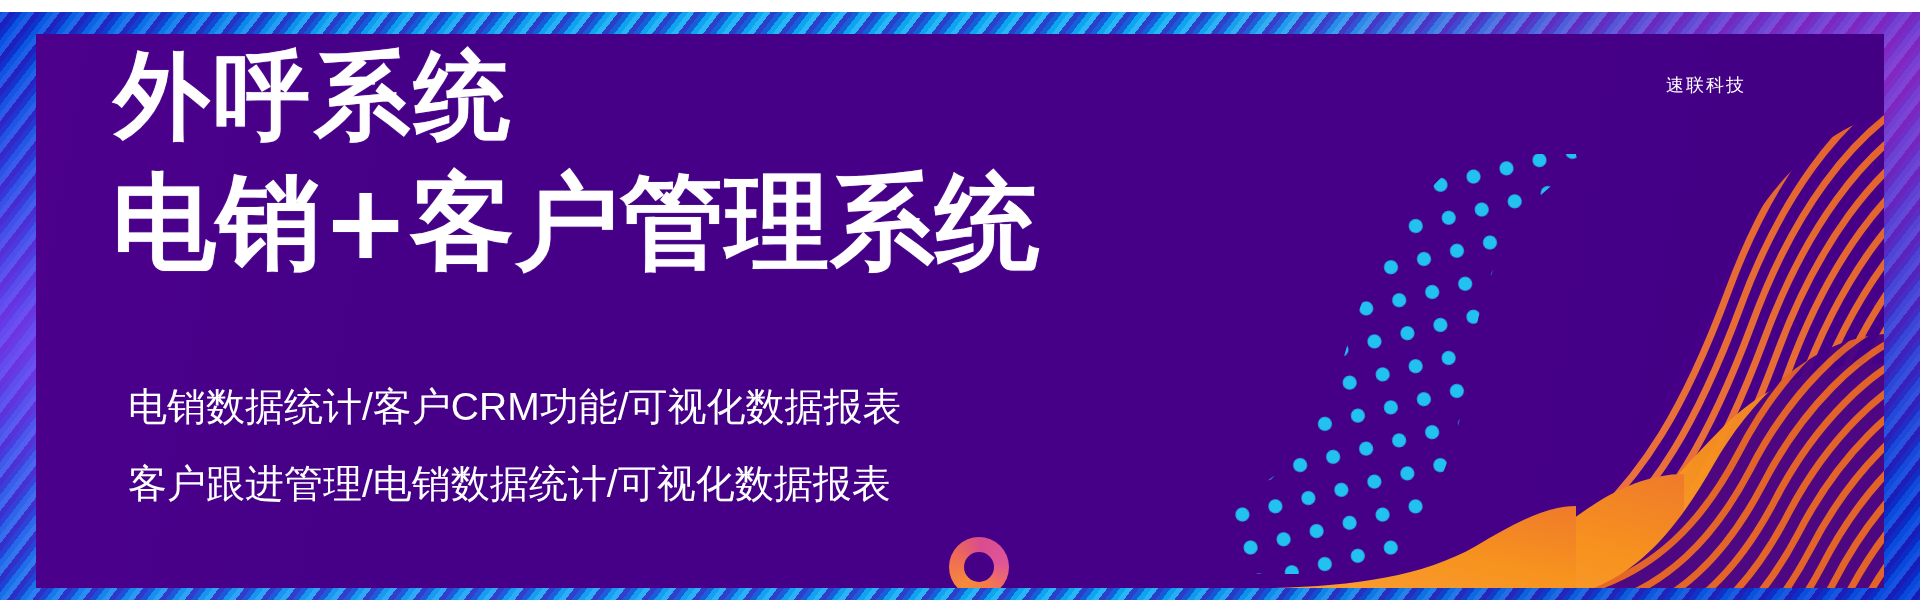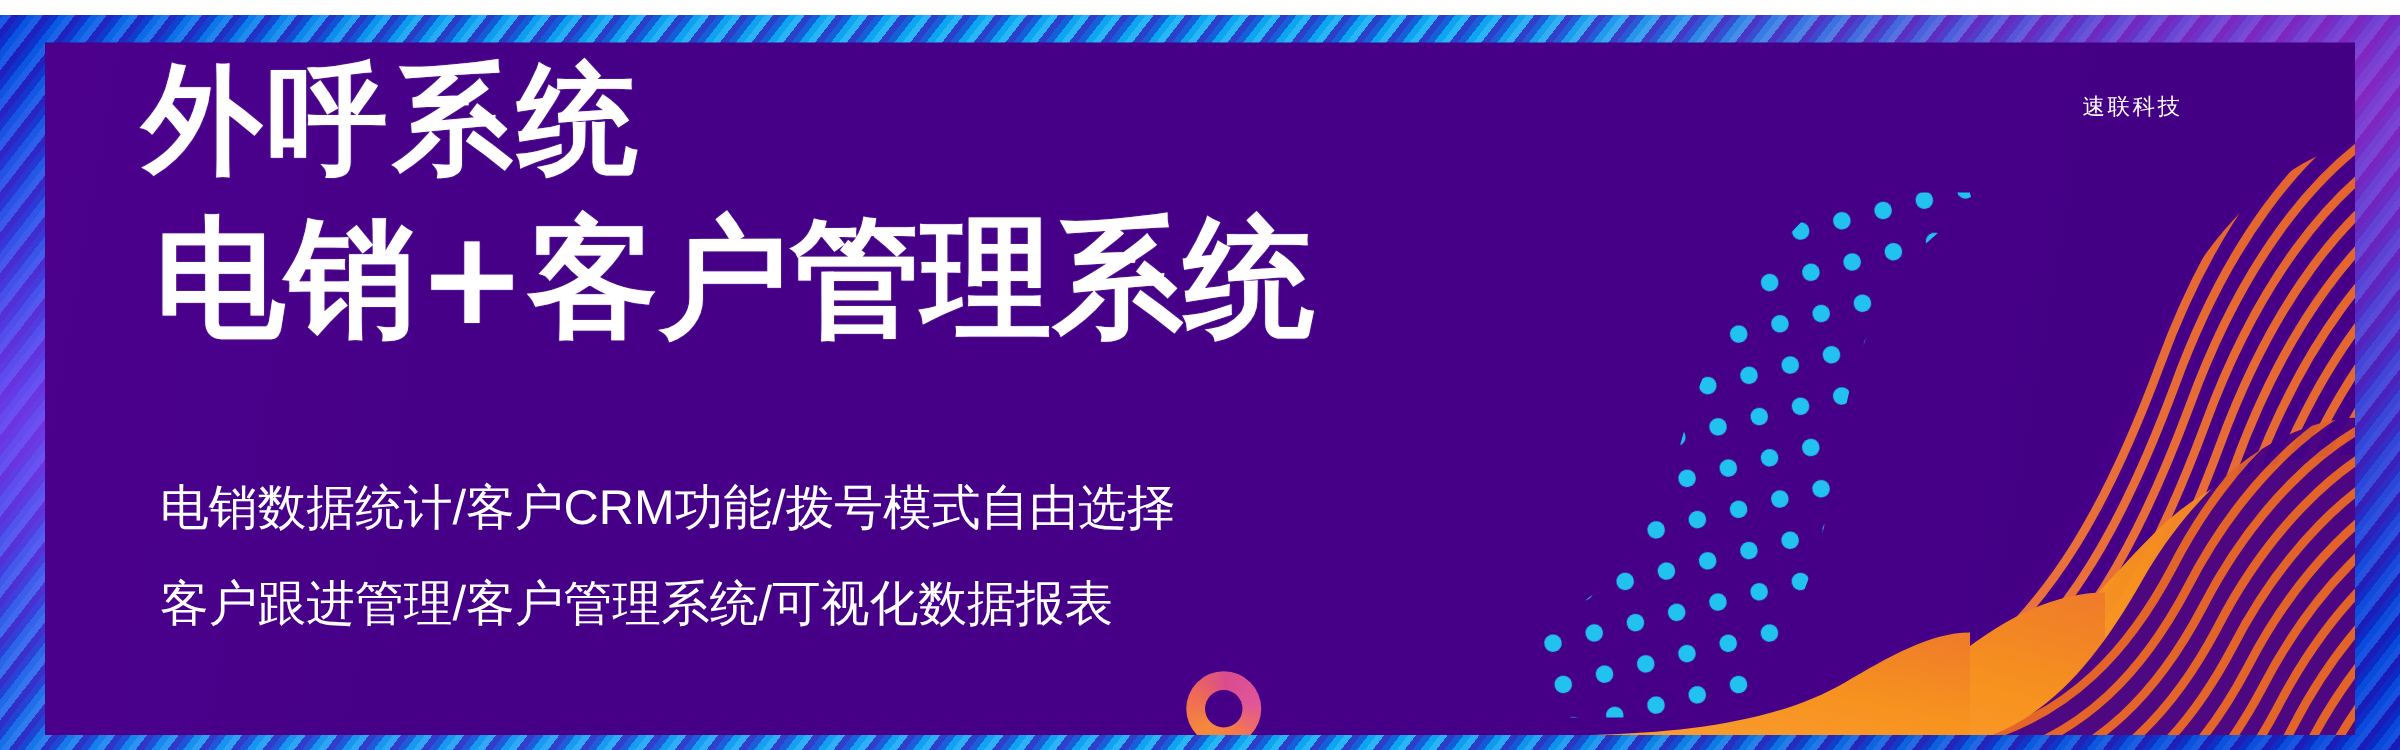--- a/index.html
+++ b/index.html
@@ -140,21 +140,21 @@
     text-shadow: 0 0 1px rgba(255,255,255,0.5);
   }
   .headline-1 {
     left: 38px;
     top: 6px;
     font-size: 96px;
     line-height: 112px;
     letter-spacing: 4px;
   }
   .headline-2 {
-    left: 48px;
+    left: 36px;
     top: 128px;
     font-size: 104px;
     line-height: 120px;
     letter-spacing: 1px;
   }
 
   .subline {
     position: absolute;
     color: #ffffff;
     font-size: 39px;
@@ -291,23 +291,23 @@
           <rect x="-120" y="-120" width="660" height="660" fill="url(#dots)"></rect>
         </g>
       </svg>
     </div>
 
     <div class="content">
       <div class="headline headline-1">外呼系统</div>
 
       <div class="headline headline-2">电销+客户管理系统</div>
 
-      <div class="subline subline-1">电销数据统计/客户CRM功能/拨号模式自由选择</div>
-
-      <div class="subline subline-2">客户跟进管理/客户管理系统/可视化数据报表</div>
+      <div class="subline subline-1">电销数据统计/客户CRM功能/可视化数据报表</div>
+
+      <div class="subline subline-2">客户跟进管理/电销数据统计/可视化数据报表</div>
     </div>
 
     <div class="brand">速联科技</div>
 
     <div class="ring"></div>
 
   </div>
 </div>
 
 </body></html>

